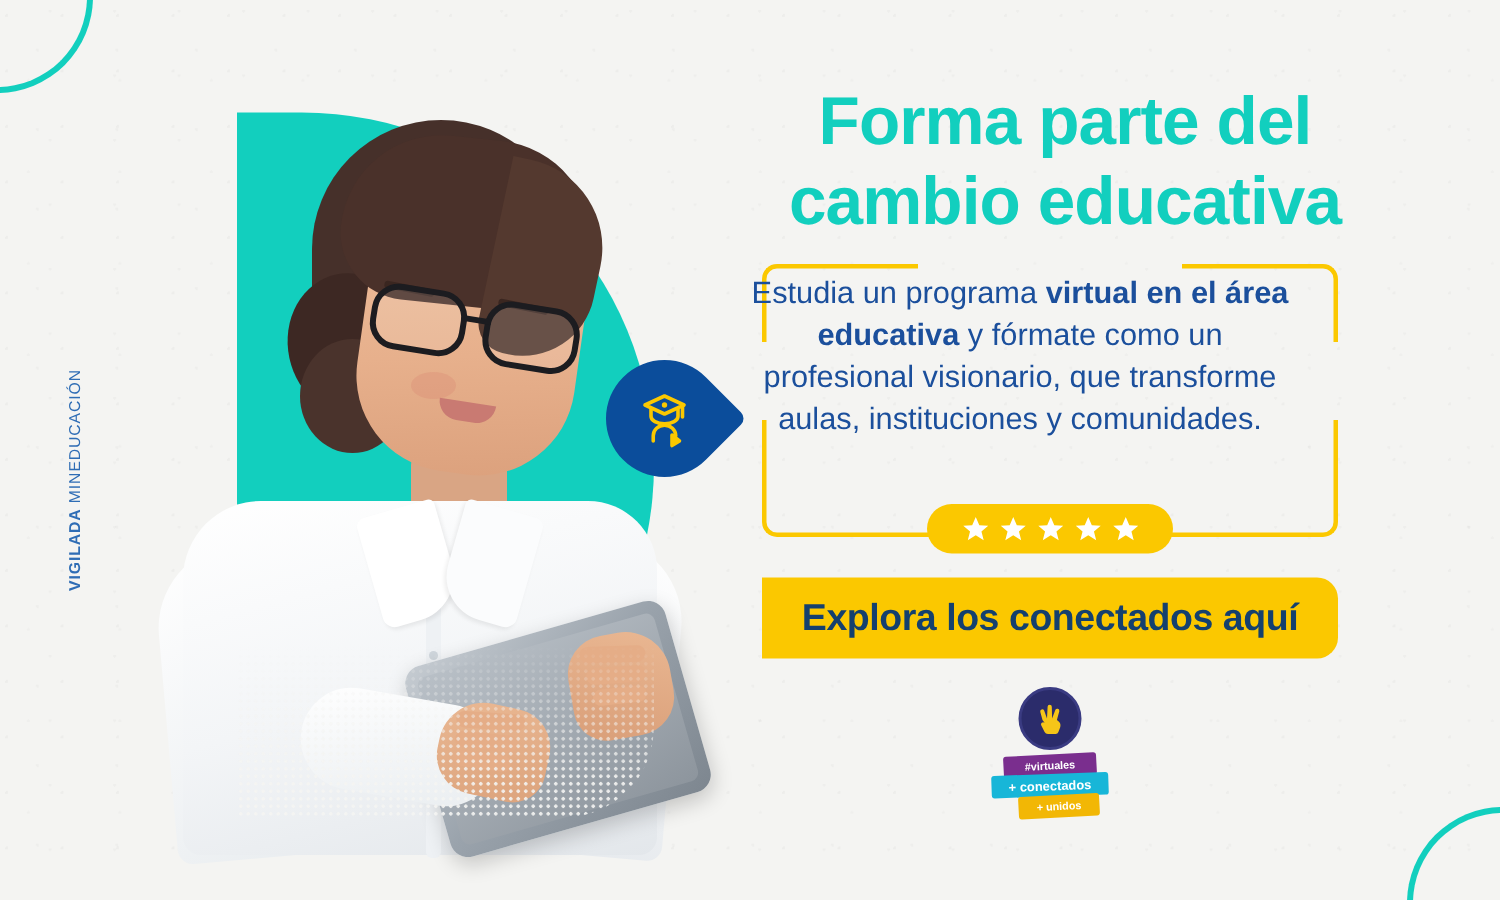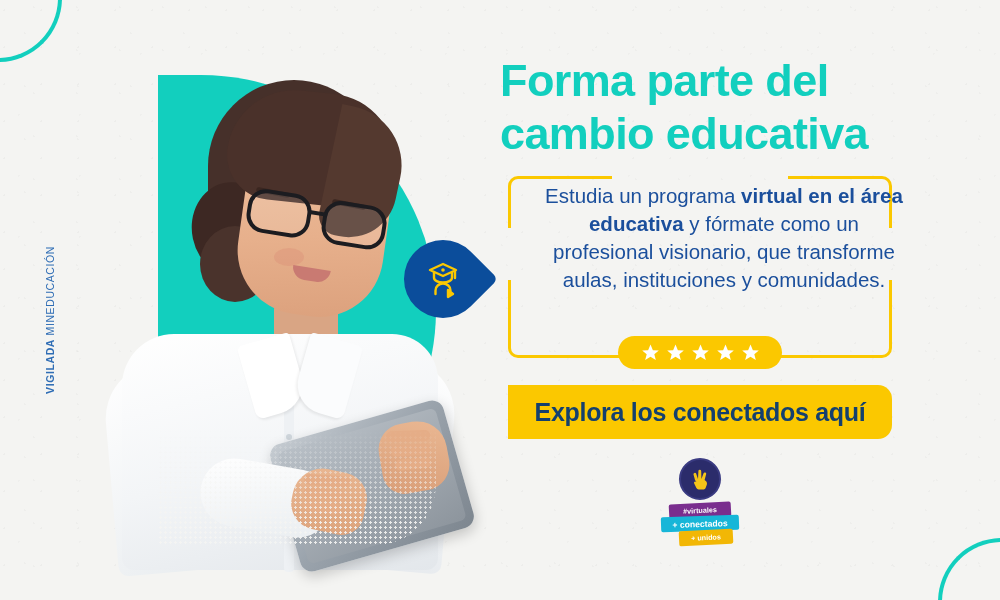--- a/index.html
+++ b/index.html
@@ -219,39 +219,39 @@
   }
   .grad-icon {
     position:absolute; inset:0;
     transform:rotate(45deg);
     display:flex; align-items:center; justify-content:center;
   }
 
   
   .headline {
     position:absolute; left:500px; top:54px; width:420px;
-    text-align:left;
+    text-align:center;
     color:#12CFBE;
     font-size:45px;
     font-weight:700;
     line-height:1.18;
     letter-spacing:-0.6px;
   }
 
   .bracket-box {
     position:absolute; left:508px; top:176px; width:384px; height:182px;
   }
   .br { position:absolute; border-color:#FBC800; border-style:solid; border-width:0; }
   .br-tl { left:0; top:0; width:104px; height:52px; border-left-width:3.5px; border-top-width:3.5px; border-radius:10px 0 0 0; }
   .br-tr { right:0; top:0; width:104px; height:52px; border-right-width:3.5px; border-top-width:3.5px; border-radius:0 10px 0 0; }
   .br-bl { left:0; bottom:0; width:150px; height:78px; border-left-width:3.5px; border-bottom-width:3.5px; border-radius:0 0 0 10px; }
   .br-br { right:0; bottom:0; width:150px; height:78px; border-right-width:3.5px; border-bottom-width:3.5px; border-radius:0 0 10px 0; }
 
   .body-text {
-    position:absolute; left:540px; top:182px; width:368px;
+    position:absolute; left:496px; top:182px; width:368px;
     text-align:center;
     color:#1B4F9C;
     font-size:20.5px;
     line-height:1.36;
     font-weight:400;
   }
   .body-text b { font-weight:700; }
 
   .stars-pill {
     position:absolute; left:618px; top:336px;

